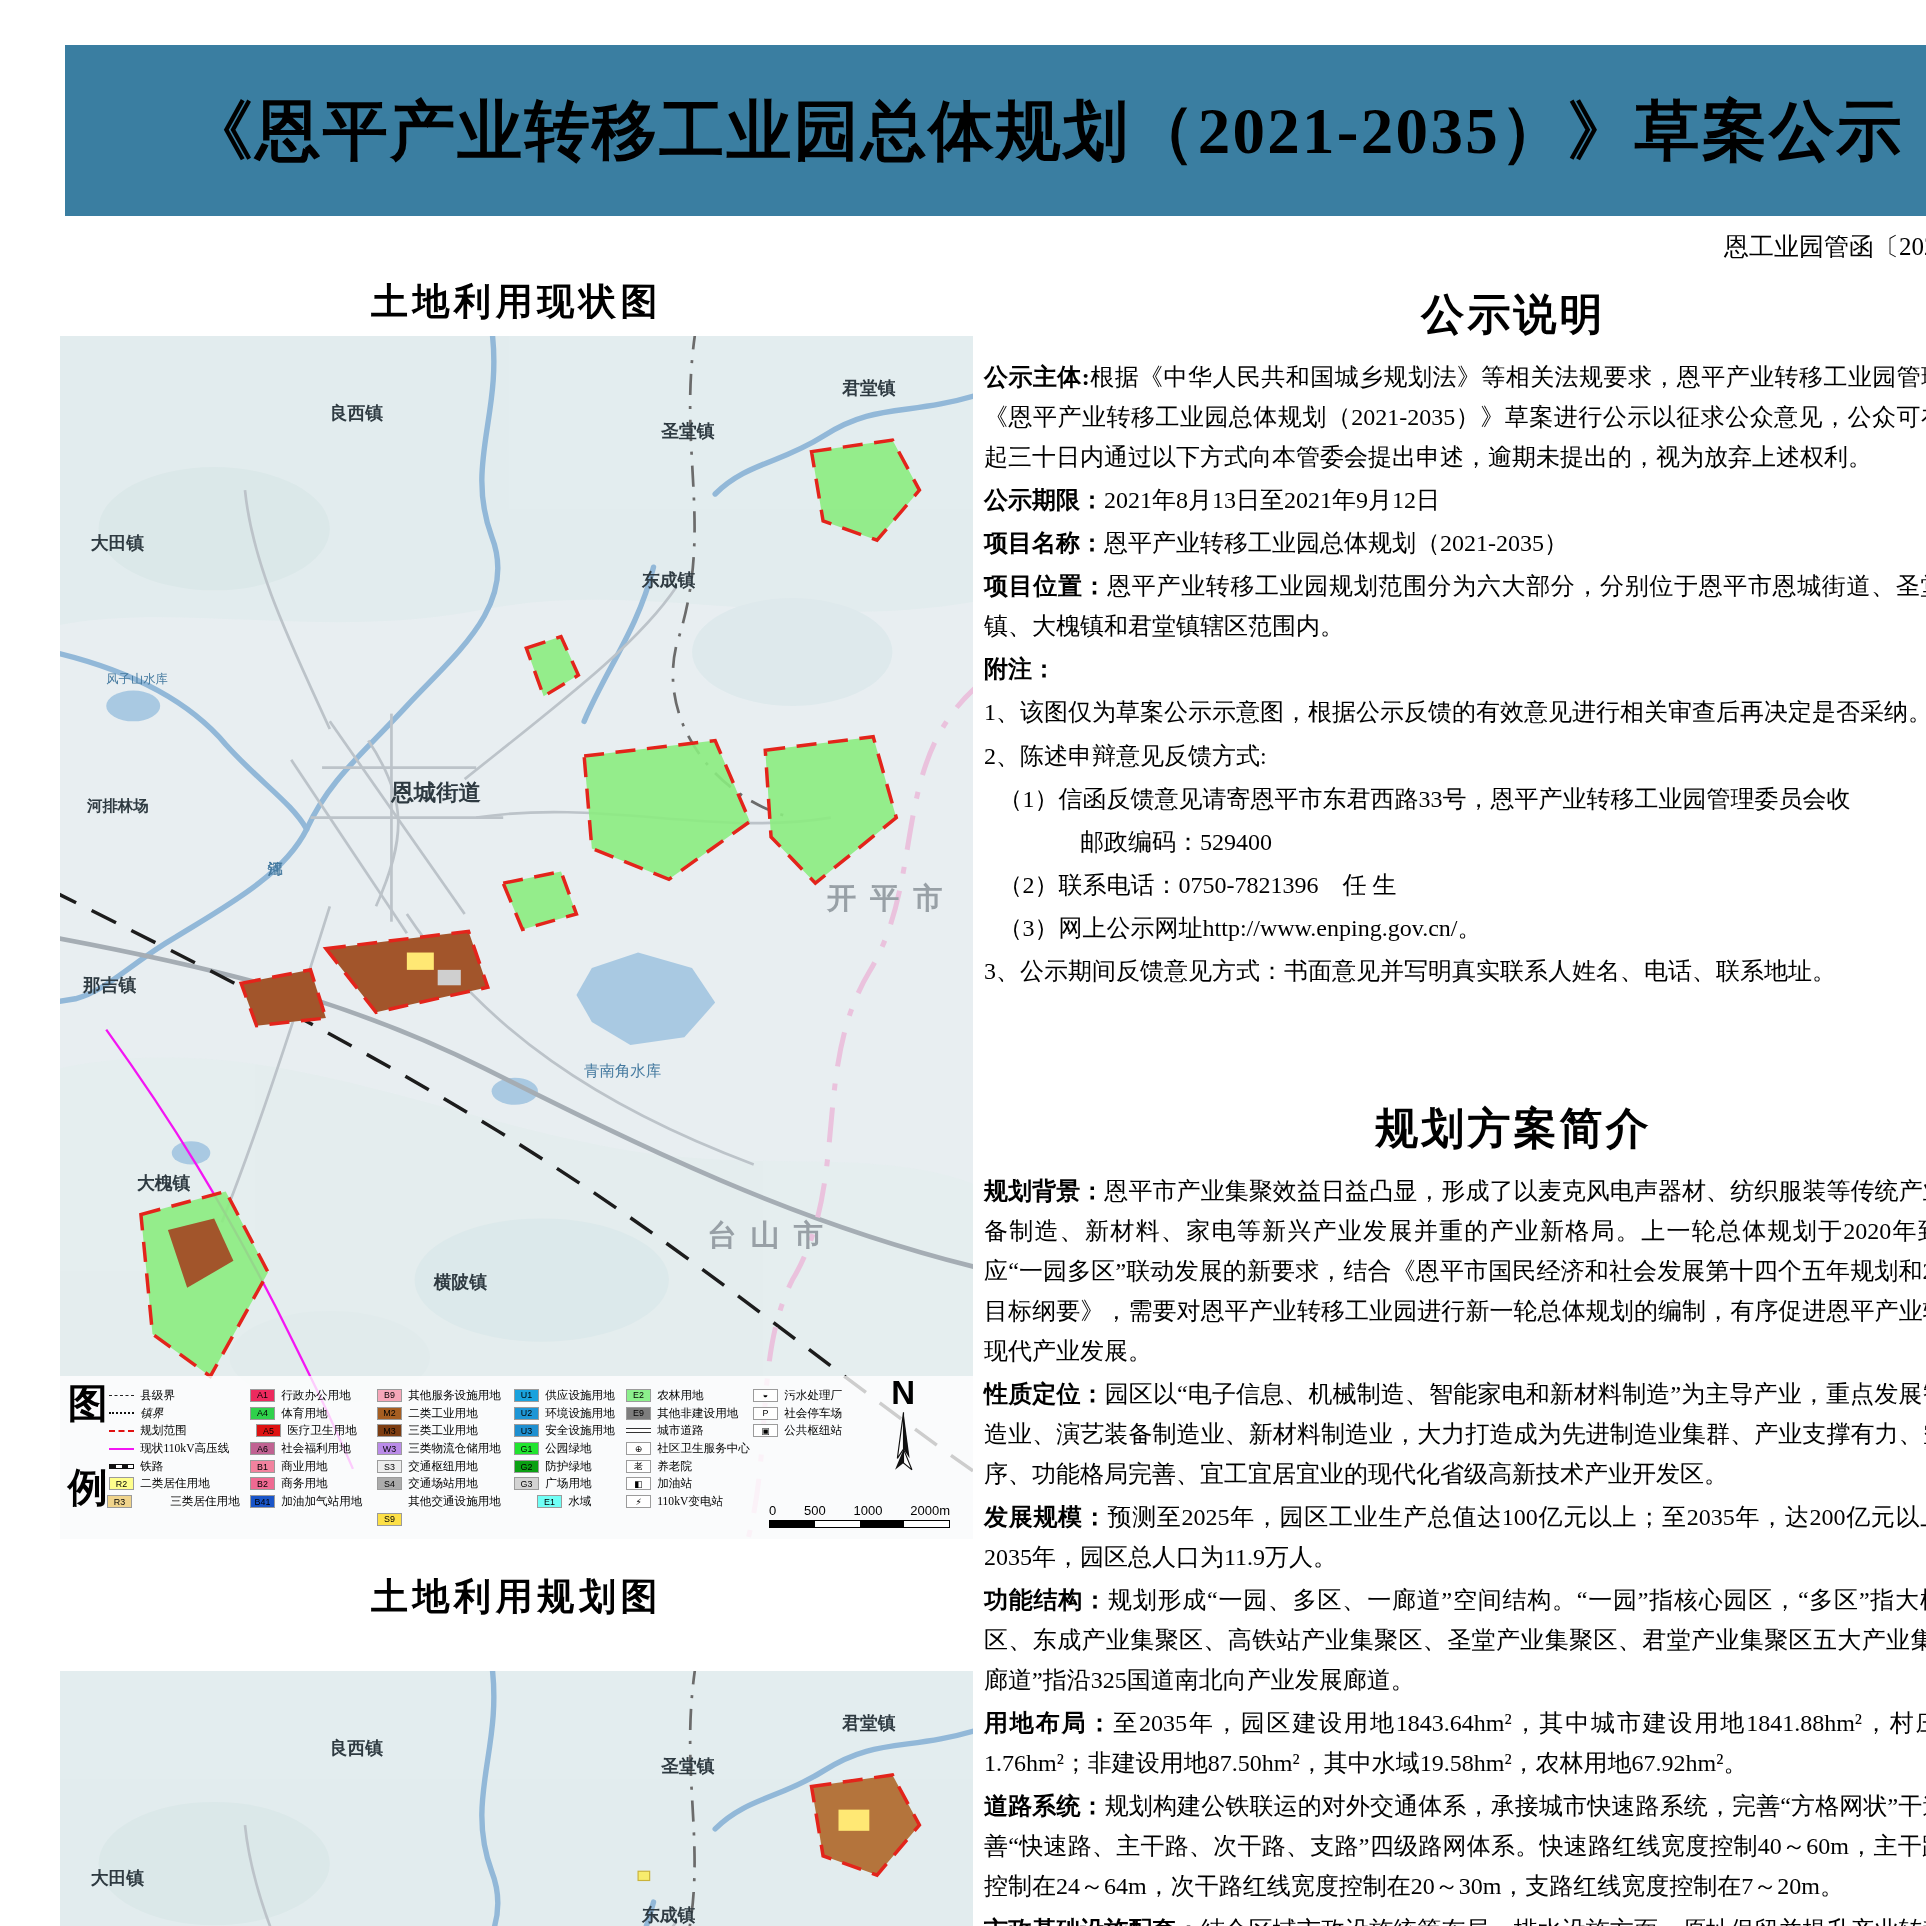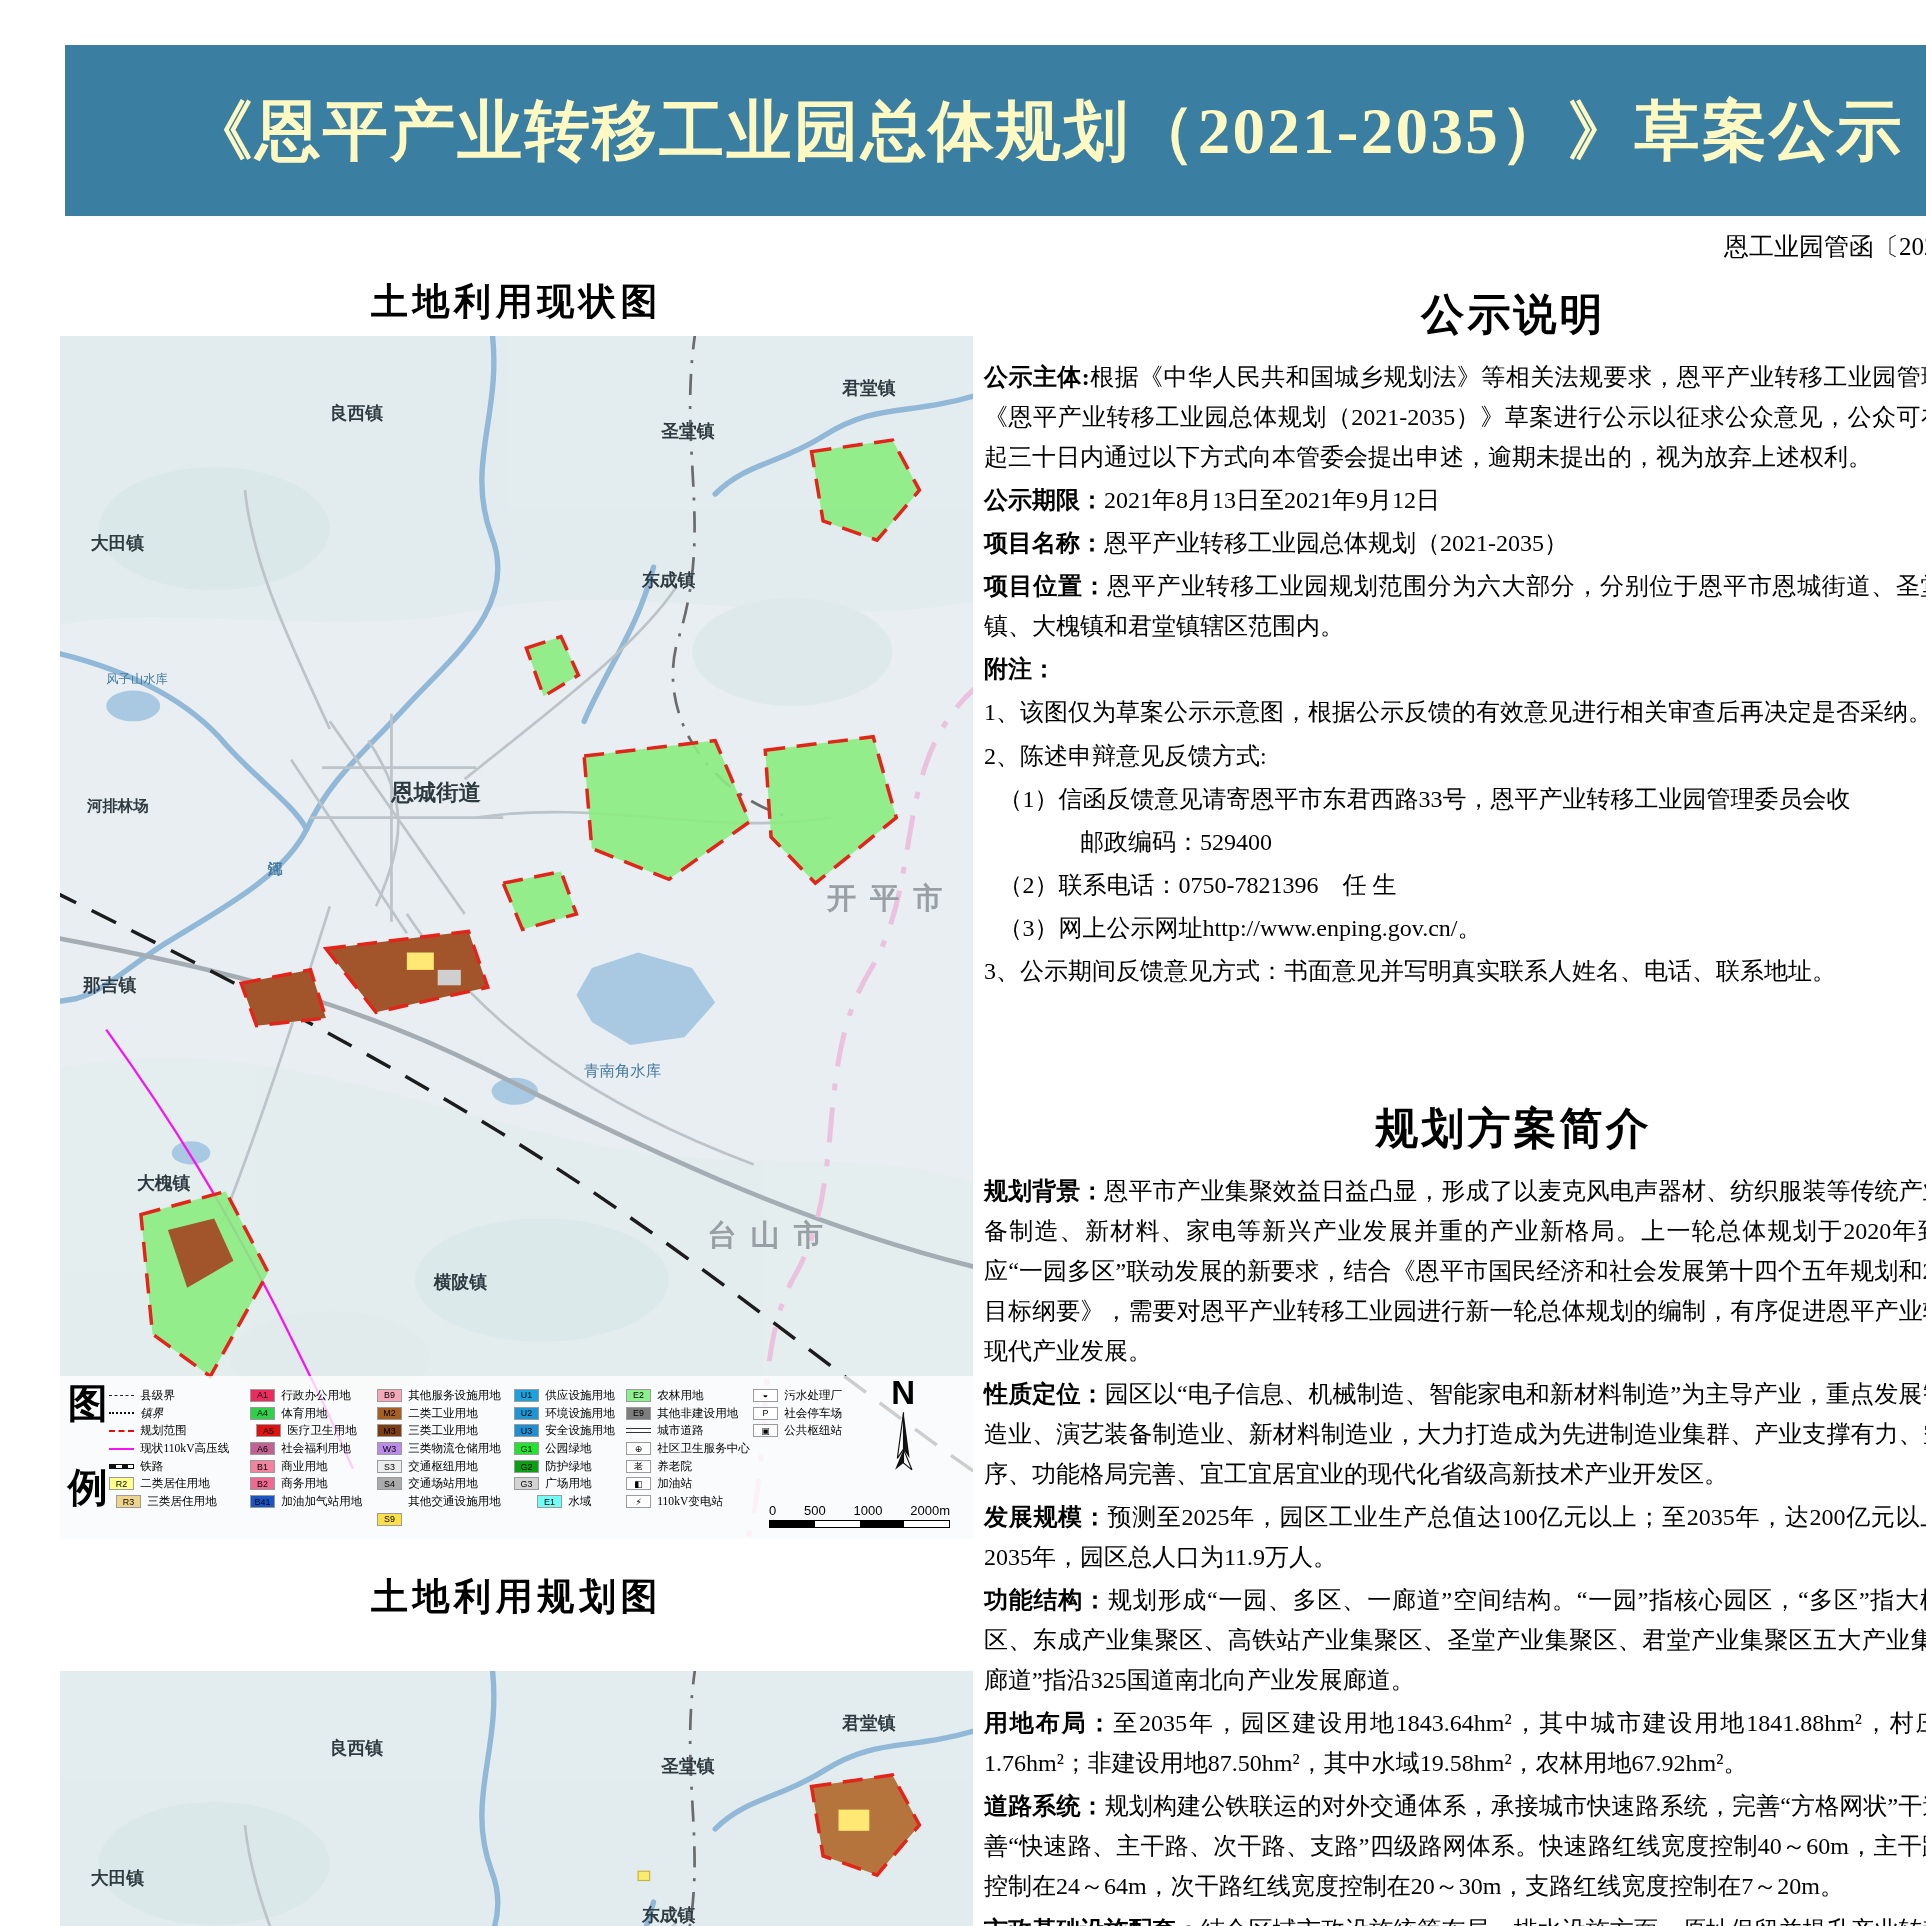--- a/index.html
+++ b/index.html
@@ -1,21 +1,21 @@
 <!DOCTYPE html>
 <html style="font-size:6.2px"><head>
 <meta charset="utf-8">
 <style>
   html,body{margin:0;padding:0;}
   body{position:relative;width:2093px;height:2866px;background:#ffffff;
        font-family:"Liberation Serif","DejaVu Serif",serif;color:#000;}
   
   .banner{position:absolute;left:65px;top:45px;width:1962px;height:171px;
           background:#3a7ea1;display:flex;align-items:center;justify-content:center;}
-  .banner h1{margin:0;color:#fef9c3;font-size:65px;font-weight:bold;letter-spacing:2.3px;}
+  .banner h1{margin:0;color:#000000;font-size:65px;font-weight:bold;letter-spacing:2.3px;}
   .docnum{position:absolute;top:230px;right:69px;font-size:25px;}
   
   .map-title{position:absolute;left:60px;width:913px;text-align:center;
              font-size:37px;font-weight:bold;letter-spacing:4.6px;}
   #map1-title{top:277px;} #map2-title{top:1572px;}
   .map-box{position:absolute;left:60px;width:913px;overflow:hidden;}
   #map1{top:336px;height:1203px;} #map2{top:1671px;height:1193px;}
   .map-svg{position:absolute;left:0;top:0;width:100%;height:100%;}
   svg text{font-family:"Liberation Serif","DejaVu Serif",serif;}
   .lbl{fill:#2e3a41;font-weight:bold;}
@@ -177,21 +177,21 @@
         <span class="lg-label">现状110kV高压线</span>
       </div>
       <div class="lg-item" style="left: 49px; top: 82px;">
         <span class="lg-sample ln ls-rail"></span>
         <span class="lg-label">铁路</span>
       </div>
       <div class="lg-item" style="left: 49px; top: 99px;">
         <span class="lg-sample sw" style="background: rgb(255, 255, 140);">R2</span>
         <span class="lg-label">二类居住用地</span>
       </div>
-      <div class="lg-item" style="left: 56px; top: 117px;">
+      <div class="lg-item" style="left: 47px; top: 117px; gap: 32px;">
         <span class="lg-sample sw" style="background: rgb(240, 212, 140);">R3</span>
         <span class="lg-label">三类居住用地</span>
       </div>
       <div class="lg-item" style="left: 190px; top: 10.8px;">
         <span class="lg-sample sw" style="background: rgb(237, 42, 94);">A1</span>
         <span class="lg-label">行政办公用地</span>
       </div>
       <div class="lg-item" style="left: 190px; top: 28.5px;">
         <span class="lg-sample sw" style="background: rgb(47, 209, 75);">A4</span>
         <span class="lg-label">体育用地</span>

